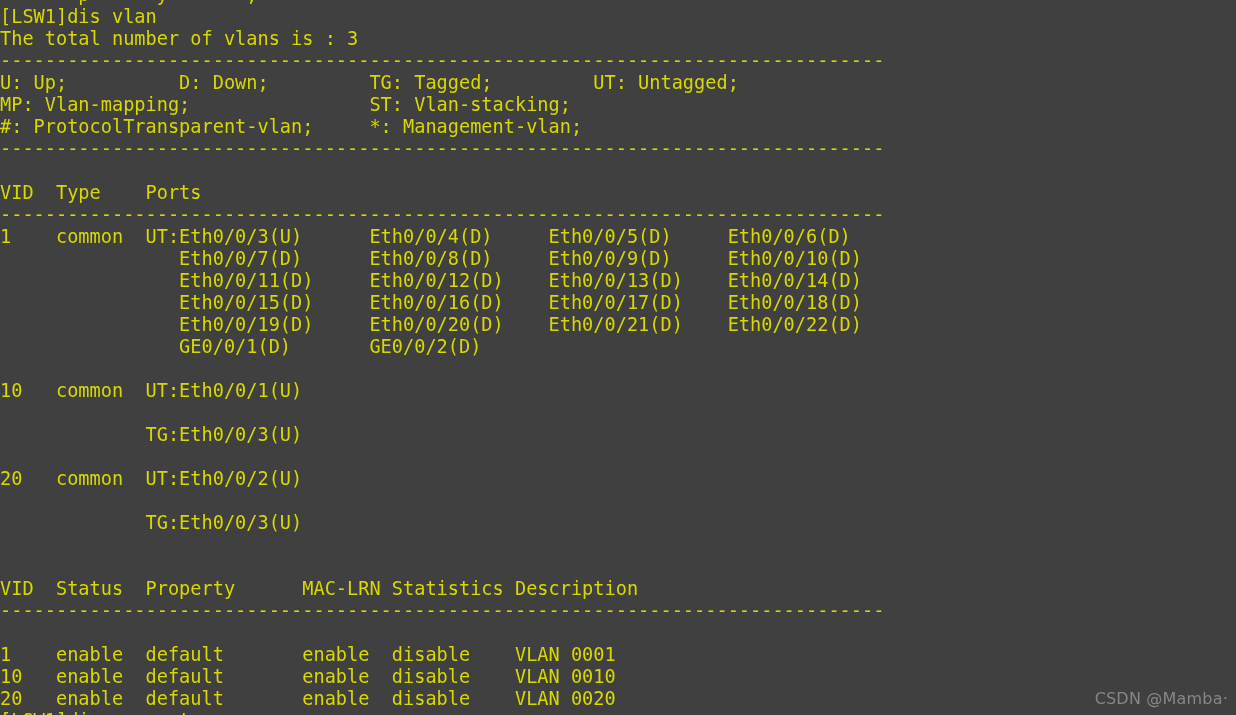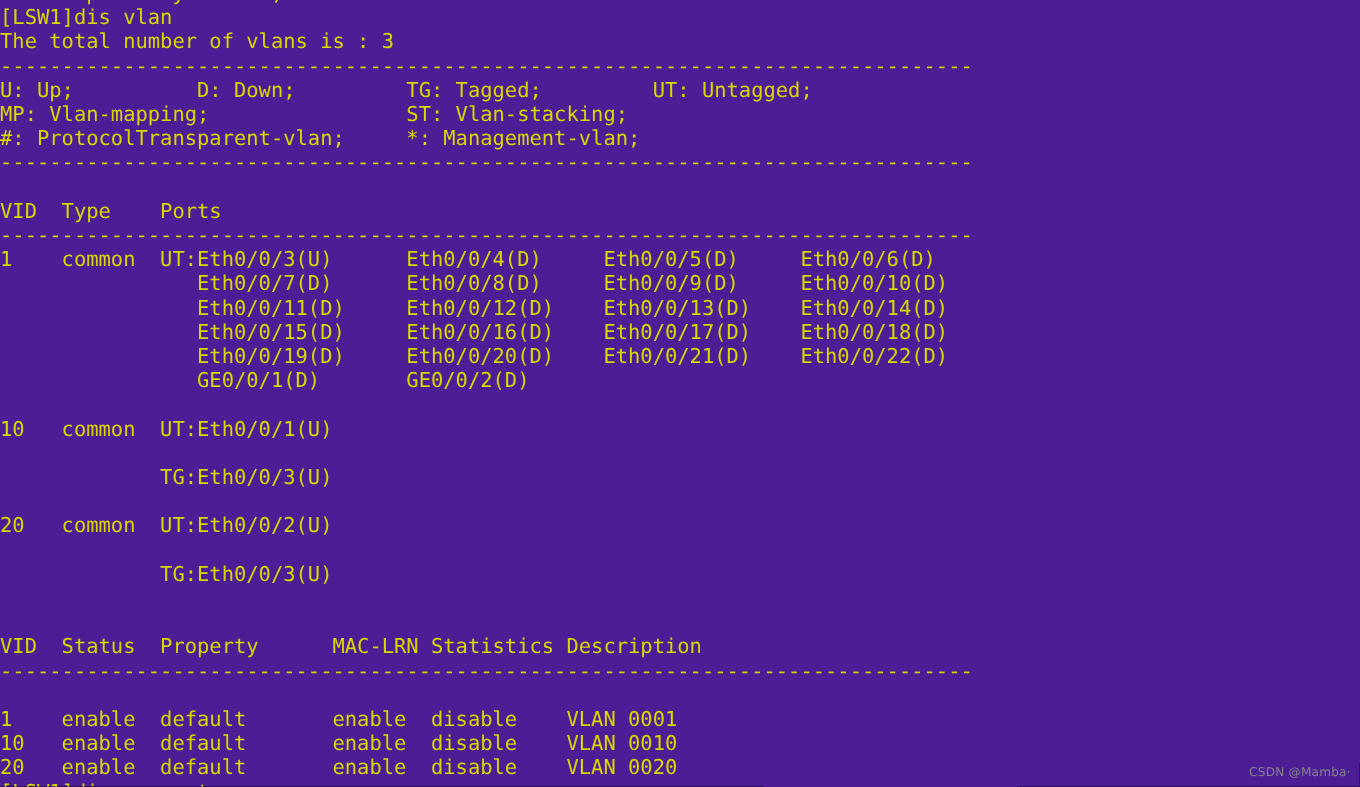--- a/index.html
+++ b/index.html
@@ -40,26 +40,26 @@
     display: block;
     height: 22px;
     white-space: pre;
     font-variant-ligatures: none;
   }
   #watermark {
     position: absolute;
     right: 8px;
     bottom: 7px;
     color: #8c8c8c;
-    font-size: 11px;
+    font-size: 16px;
     font-family: "DejaVu Sans", "Liberation Sans", sans-serif;
     letter-spacing: 0.2px;
     opacity: 0.92;
     white-space: pre;
   }
 </style>
 </head>
 <body>
 
-<div id="terminal" style="background: #4c1d95;">
+<div id="terminal" style="background: #404040;">
   <div id="screen" style="color: rgb(216, 216, 0); font-size: 18.6px; line-height: 22px;"><span class="row">       p      y       ,</span><span class="row">[LSW1]dis vlan</span><span class="row">The total number of vlans is : 3</span><span class="row">-------------------------------------------------------------------------------</span><span class="row">U: Up;          D: Down;         TG: Tagged;         UT: Untagged;</span><span class="row">MP: Vlan-mapping;                ST: Vlan-stacking;</span><span class="row">#: ProtocolTransparent-vlan;     *: Management-vlan;</span><span class="row">-------------------------------------------------------------------------------</span><span class="row">&nbsp;</span><span class="row">VID  Type    Ports</span><span class="row">-------------------------------------------------------------------------------</span><span class="row">1    common  UT:Eth0/0/3(U)      Eth0/0/4(D)     Eth0/0/5(D)     Eth0/0/6(D)</span><span class="row">                Eth0/0/7(D)      Eth0/0/8(D)     Eth0/0/9(D)     Eth0/0/10(D)</span><span class="row">                Eth0/0/11(D)     Eth0/0/12(D)    Eth0/0/13(D)    Eth0/0/14(D)</span><span class="row">                Eth0/0/15(D)     Eth0/0/16(D)    Eth0/0/17(D)    Eth0/0/18(D)</span><span class="row">                Eth0/0/19(D)     Eth0/0/20(D)    Eth0/0/21(D)    Eth0/0/22(D)</span><span class="row">                GE0/0/1(D)       GE0/0/2(D)</span><span class="row">&nbsp;</span><span class="row">10   common  UT:Eth0/0/1(U)</span><span class="row">&nbsp;</span><span class="row">             TG:Eth0/0/3(U)</span><span class="row">&nbsp;</span><span class="row">20   common  UT:Eth0/0/2(U)</span><span class="row">&nbsp;</span><span class="row">             TG:Eth0/0/3(U)</span><span class="row">&nbsp;</span><span class="row">&nbsp;</span><span class="row">VID  Status  Property      MAC-LRN Statistics Description</span><span class="row">-------------------------------------------------------------------------------</span><span class="row">&nbsp;</span><span class="row">1    enable  default       enable  disable    VLAN 0001</span><span class="row">10   enable  default       enable  disable    VLAN 0010</span><span class="row">20   enable  default       enable  disable    VLAN 0020</span><span class="row">[LSW1]dis current-con</span></div>
   <div id="watermark" style="color: rgb(140, 140, 140);">CSDN @Mamba·</div>
 </div>
 
 </body></html>

